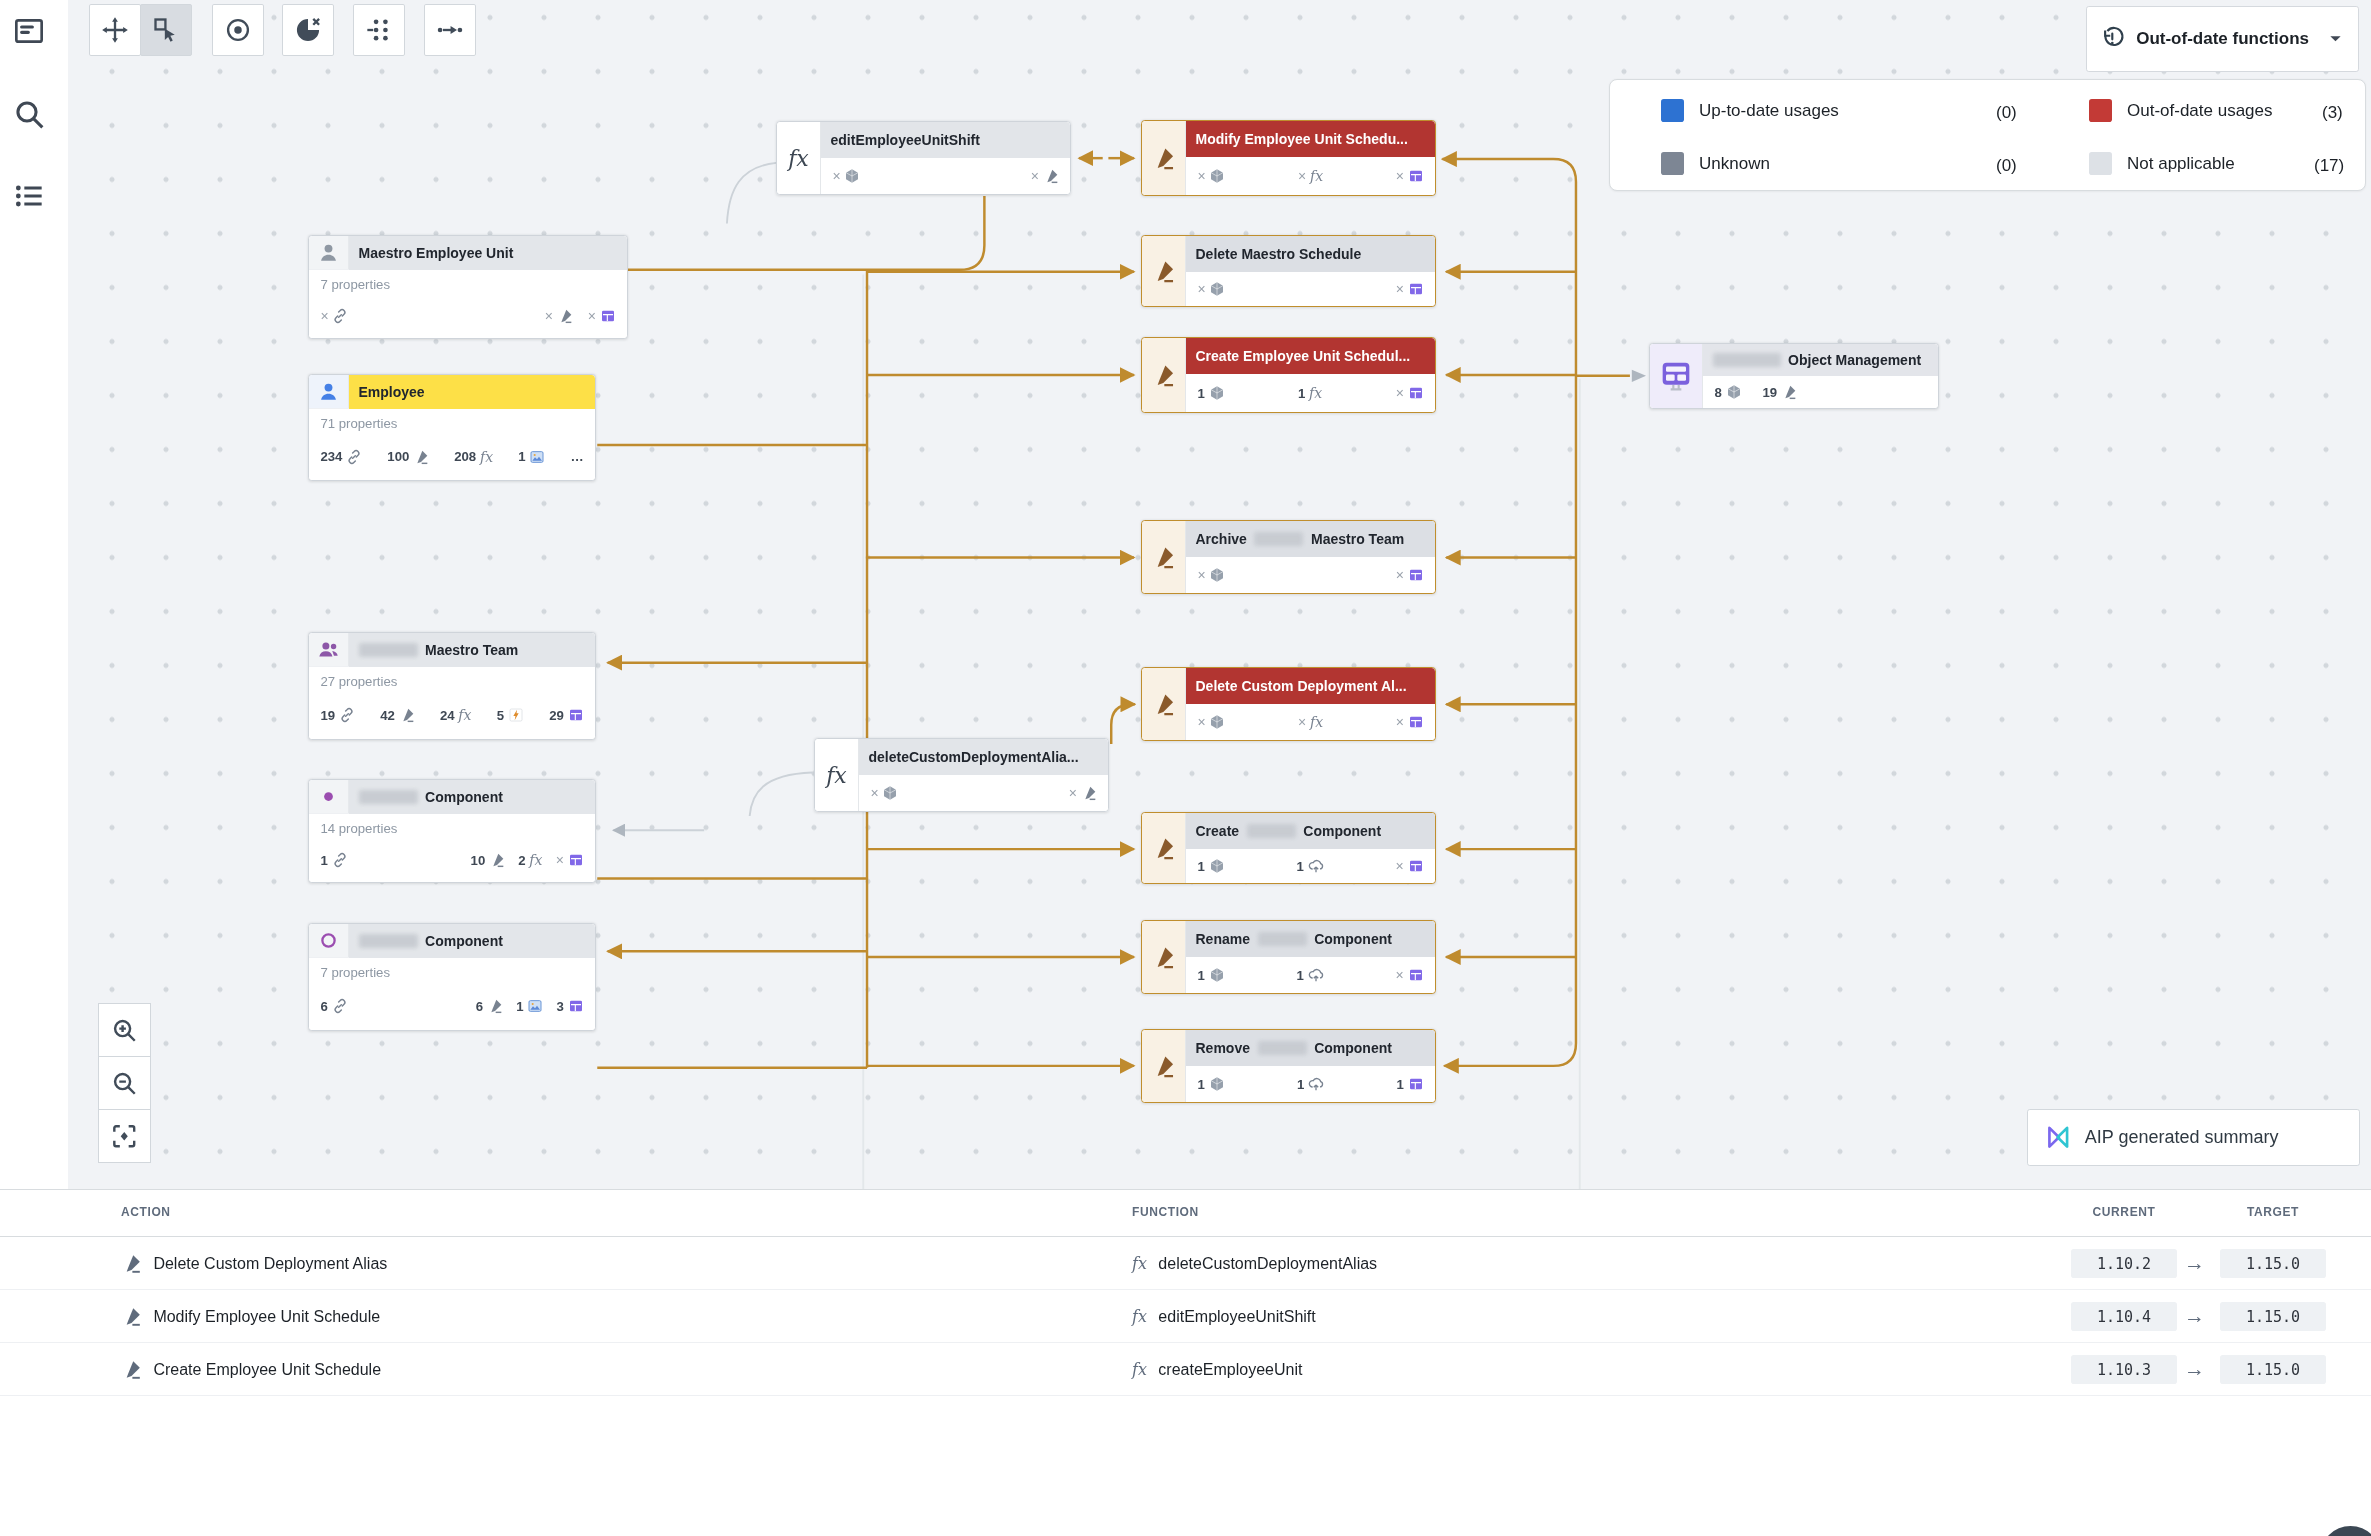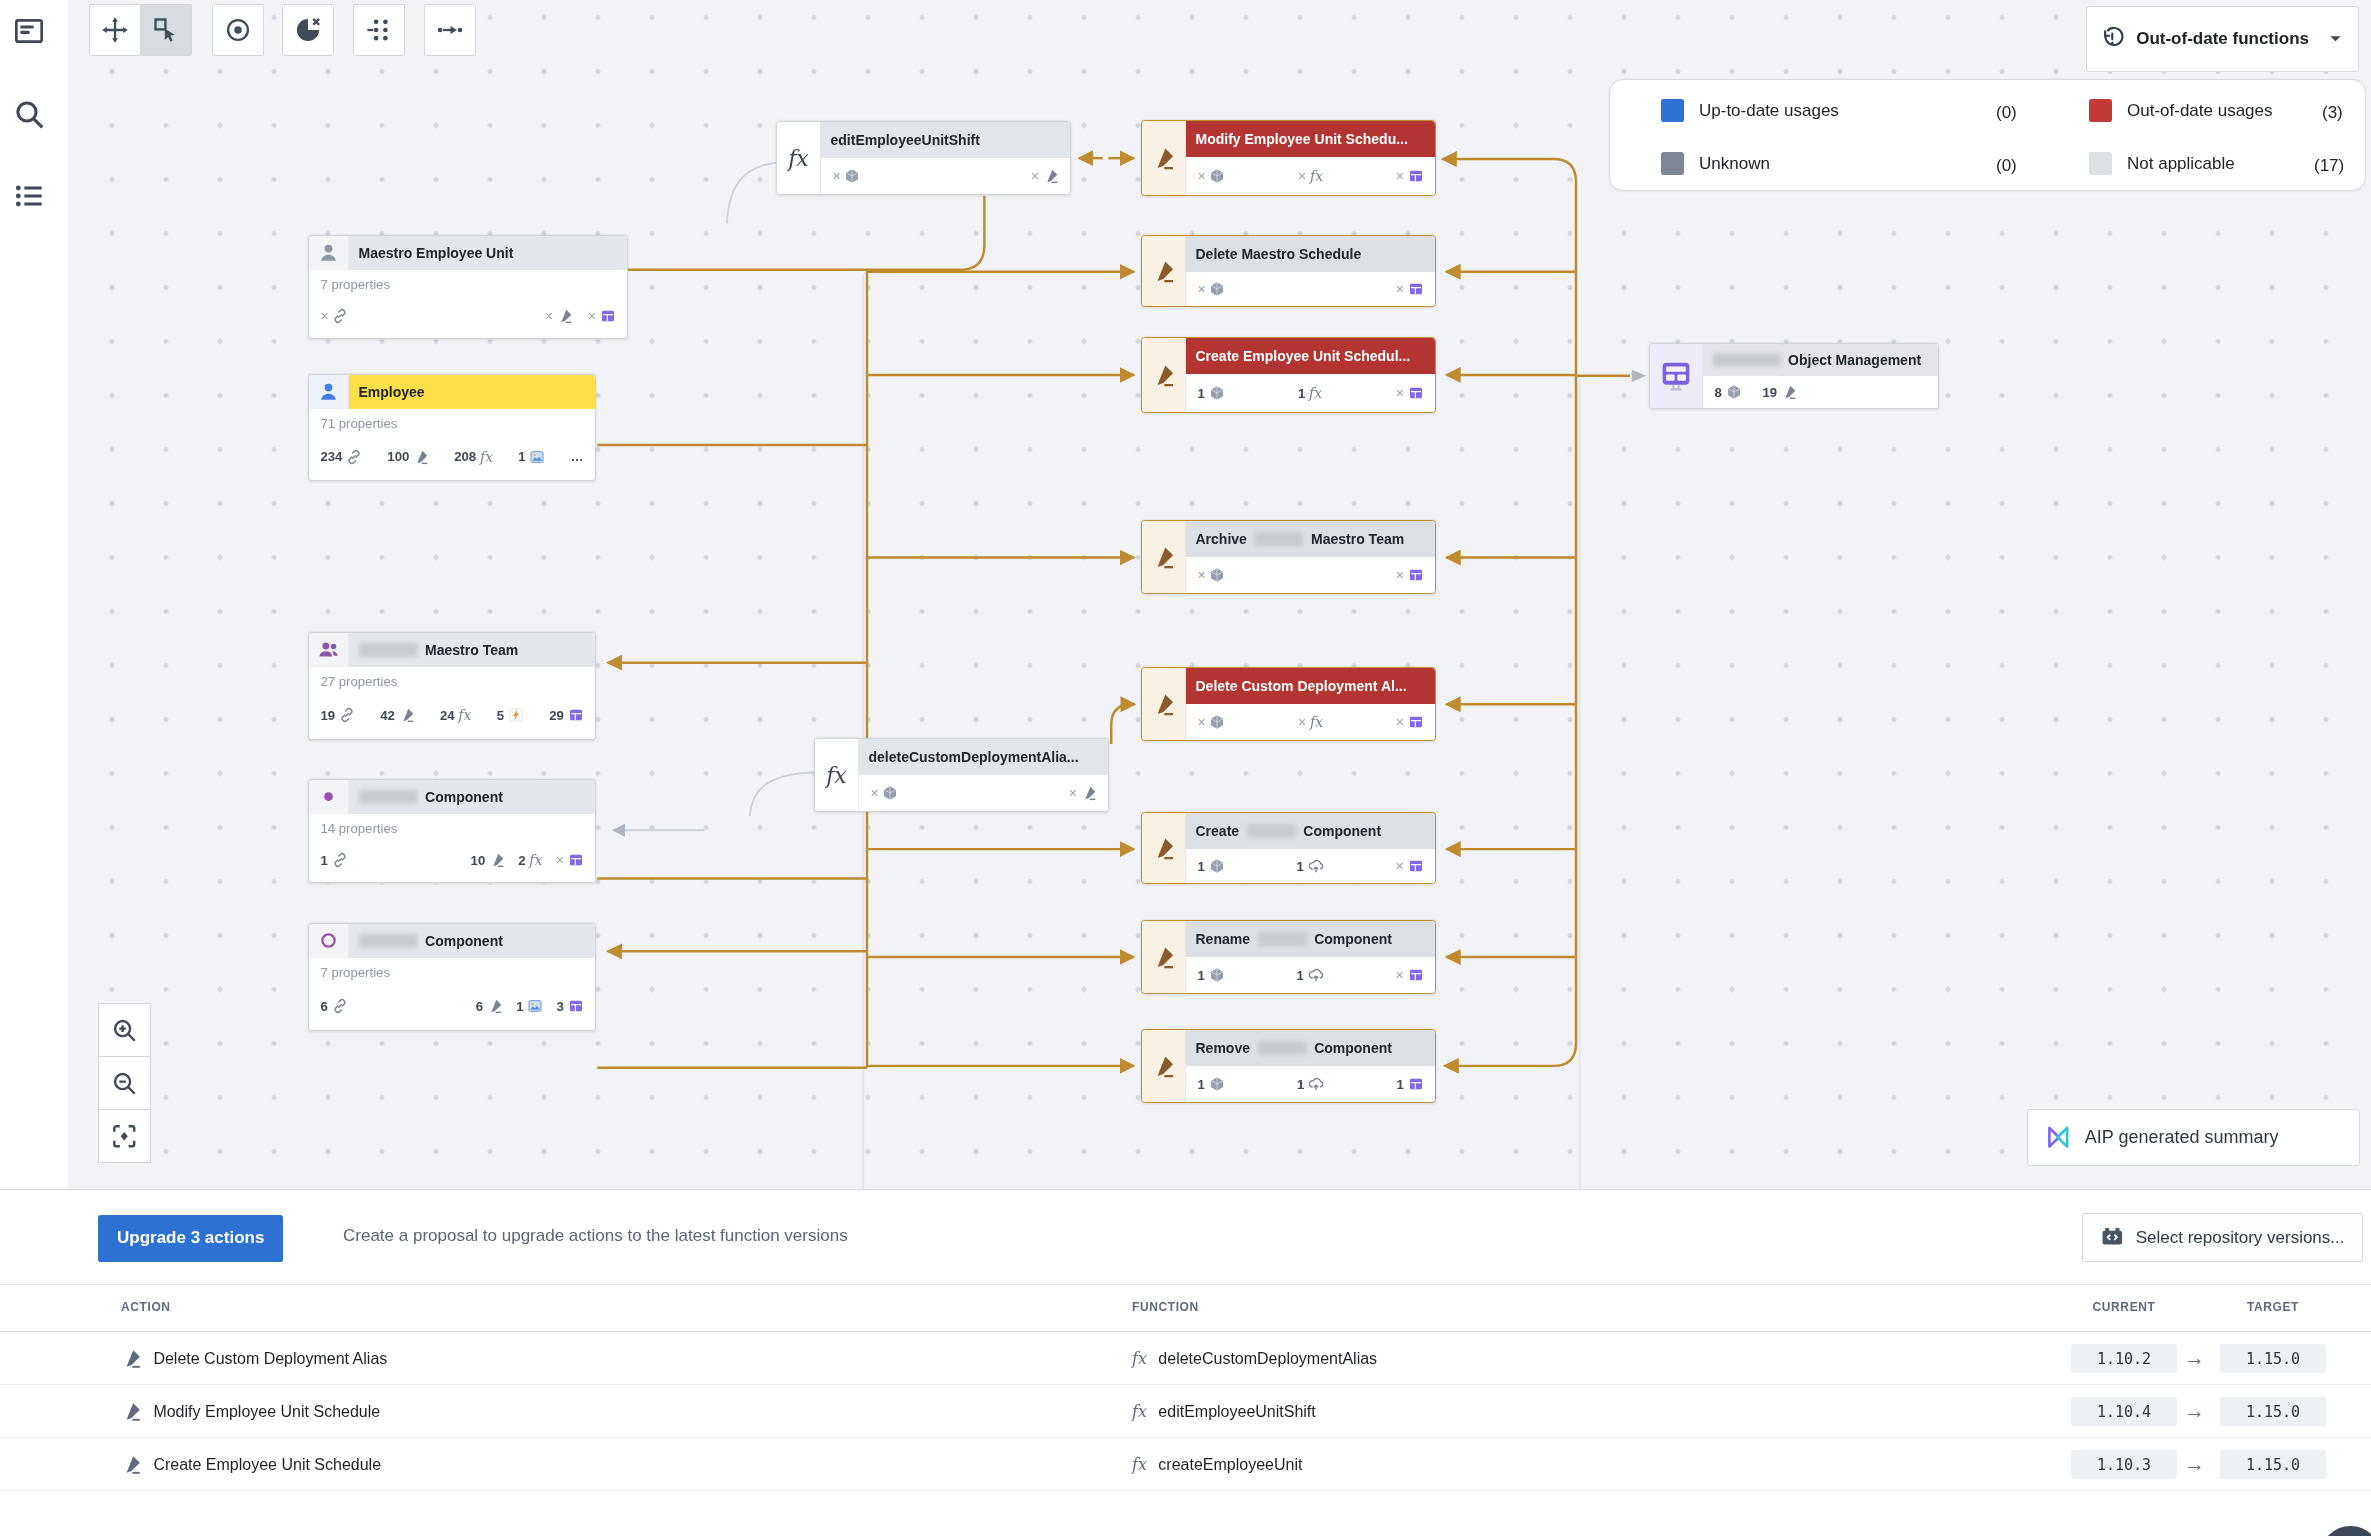--- a/index.html
+++ b/index.html
@@ -23,21 +23,21 @@
           color:#414c59; z-index:6; cursor:pointer; }
   .tool.active { background:#d8dce1; }
   .tool svg { width:28px; height:28px; }
 
   
   .filterdd { position:absolute; left:2086px; top:5.7px; width:273px; height:66px; background:#fff;
     border:0.9px solid #d5d9de; border-radius:2.8px; display:flex; align-items:center; gap:11.4px;
     padding:0 13.2px; z-index:6; cursor:pointer; }
   .filterdd .ftxt { font-size:17px; font-weight:bold; color:#1c2127; flex:1; }
   .legend { position:absolute; left:1609px; top:79px; width:757px; height:112px; background:#fff;
-    border:0.9px solid #d8dcdf; border-radius:14px; z-index:6; box-shadow:0 0.9px 1.9px rgba(17,20,24,.05); }
+    border:0.9px solid #d8dcdf; border-radius:8px; z-index:6; box-shadow:0 0.9px 1.9px rgba(17,20,24,.05); }
   .litem { position:absolute; display:flex; align-items:center; gap:15px; font-size:17px; }
   .lsw { width:23px; height:23px; border-radius:2.8px; }
   .lcount { position:absolute; font-size:17px; }
 
   
   .node { position:absolute; background:#fff; border:0.9px solid #cfd4da; border-radius:3.8px;
           box-shadow:0 0.9px 2.8px rgba(16,22,26,.12); z-index:3; display:flex; cursor:pointer; }
   .node .icell { display:flex; align-items:center; justify-content:center;
                  border-right:0.9px solid #e4e7ea; background:#f6f7f8; border-radius:3.8px 0 0 3.8px; }
   .node .col { flex:1; min-width:0; display:flex; flex-direction:column; }
@@ -928,30 +928,20 @@
   </div>
 
 <div class="aipbtn">
   <svg viewBox="0 0 24 24" width="26.5" height="26.5">
       <use href="#i-aip"></use>
     </svg>
   <span>AIP generated summary</span>
 </div>
 
 <div class="panel">
-  <div class="psub">
-    <button class="upbtn">Upgrade 3 actions</button>
-    <span class="pdesc">Create a proposal to upgrade actions to the latest function versions</span>
-    <div class="repobtn">
-      <svg viewBox="0 0 24 24" width="24.6" height="24.6">
-          <use href="#i-repo"></use>
-        </svg>
-      <span>Select repository versions...</span>
-    </div>
-  </div>
   <div class="thead">
     <span class="thc" style="left:121px">ACTION</span>
     <span class="thc" style="left:1132px">FUNCTION</span>
     <span class="thc" style="left:2071px;width:106px;text-align:center">CURRENT</span>
     <span class="thc" style="left:2220px;width:106px;text-align:center">TARGET</span>
   </div>
 
   <div class="trow">
     <span class="tcell" style="left:121px">
         <svg class="bi" style="width:21px;height:21px;color:#5f6b7c" viewBox="0 0 22 22" width="21" height="21">

